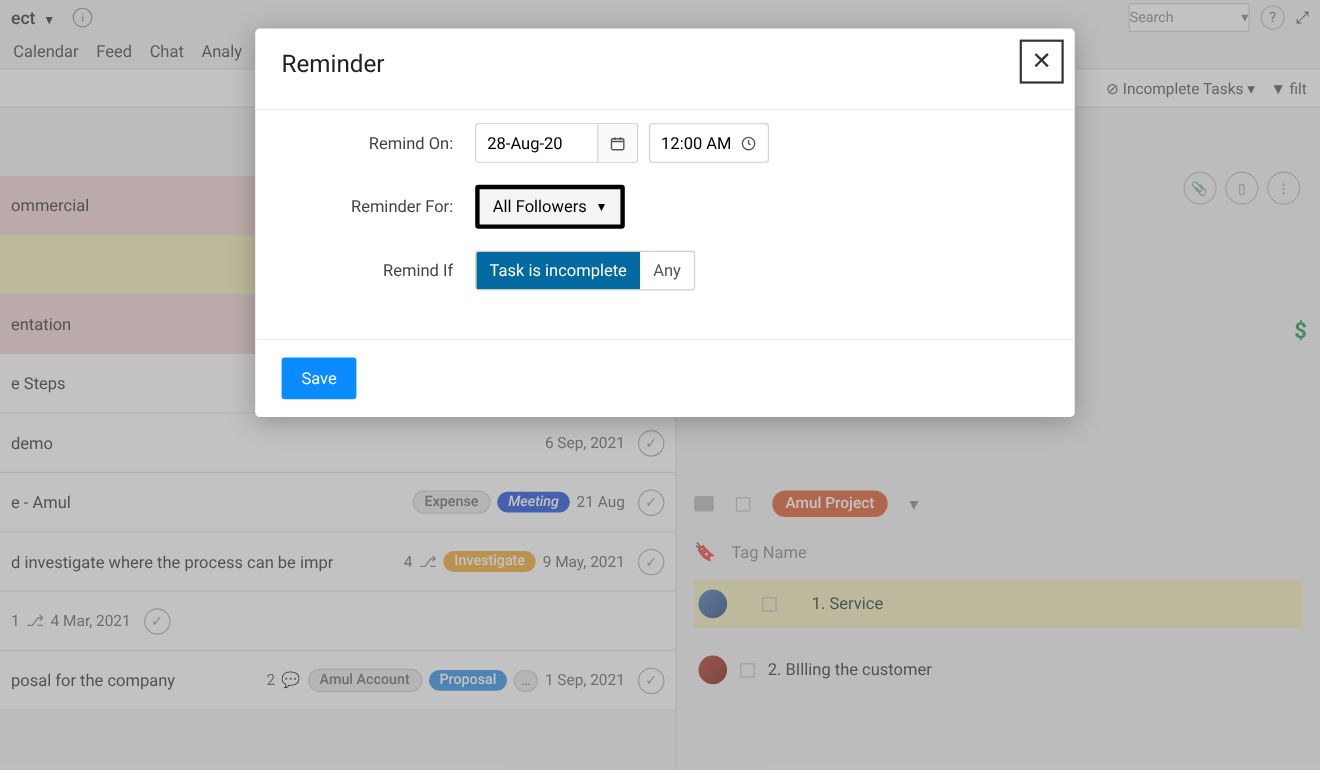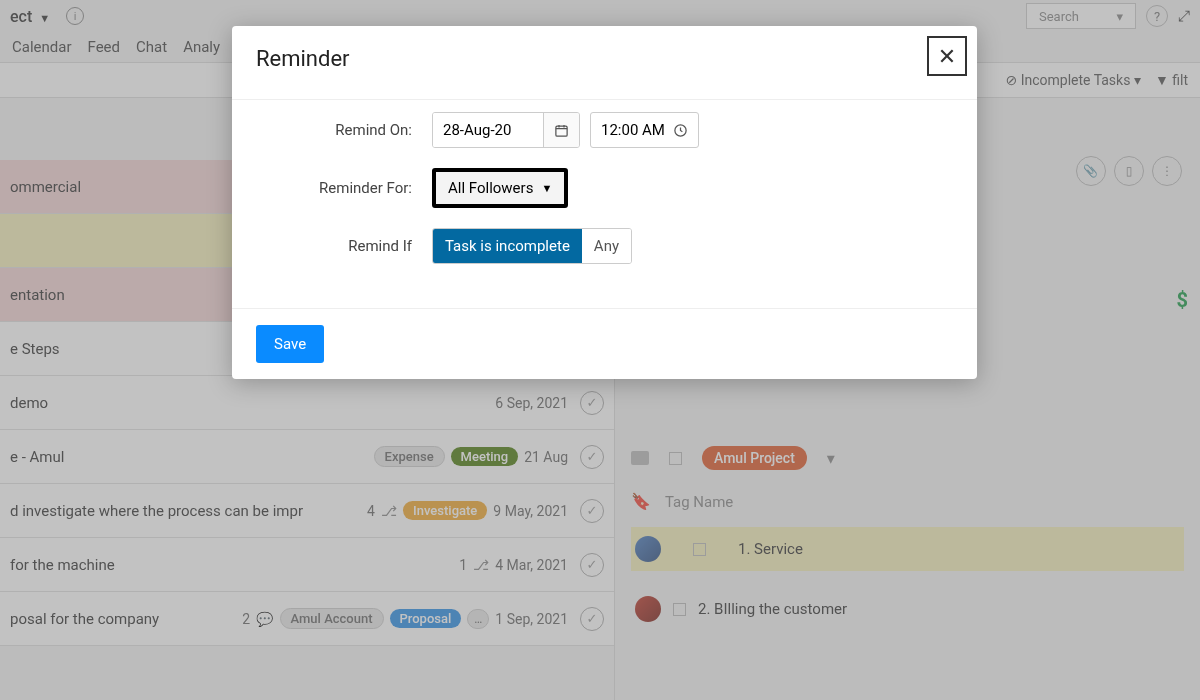--- a/index.html
+++ b/index.html
@@ -5,39 +5,39 @@
 * { box-sizing: border-box; margin: 0; padding: 0; font-family: -apple-system, BlinkMacSystemFont, "Segoe UI", Roboto, sans-serif; }
 body { width: 1200px; height: 700px; overflow: hidden; background: #f5f5f5; position: relative; }
 
 
 .app { width: 100%; height: 100%; position: relative; }
 .topbar { height: 32px; display: flex; align-items: center; padding: 0 10px; gap: 12px; font-size: 15px; color: #333; position: relative; }
 .topbar .title { font-size: 16px; font-weight: 500; }
 .topbar .caret { font-size: 11px; margin-left: 3px; }
 .topbar .info-circle { width: 18px; height: 18px; border: 1.5px solid #888; border-radius: 50%; display: flex; align-items: center; justify-content: center; font-size: 11px; color: #888; margin-left: 4px; }
 .topbar-right { position: absolute; right: 10px; top: 3px; display: flex; align-items: center; gap: 10px; }
-.search-box { width: 110px; height: 26px; border: 1px solid #ccc; background: #fff; display: flex; align-items: center; justify-content: space-between; padding: 0 12px; font-size: 13px; color: #888; }
+.search-box { width: 110px; height: 26px; border: 1px solid #ccc; background: #fff; display: flex; align-items: center; justify-content: space-between; padding: 0 0; font-size: 13px; color: #888; }
 .help-circle { width: 22px; height: 22px; border: 1px solid #bbb; border-radius: 50%; display: flex; align-items: center; justify-content: center; font-size: 13px; color: #777; }
 .expand-icon { font-size: 15px; color: #444; }
 
 .menubar { height: 30px; display: flex; align-items: center; gap: 16px; padding: 0 12px; font-size: 15px; color: #444; }
 
 .filterbar { height: 36px; border-top: 1px solid #ddd; border-bottom: 1px solid #ddd; background: #fff; display: flex; align-items: center; justify-content: flex-end; padding: 0 12px; gap: 14px; font-size: 14px; color: #555; }
 .circle-btn { width: 24px; height: 24px; border: 1px solid #bbb; border-radius: 50%; display: flex; align-items: center; justify-content: center; font-size: 12px; color: #888; }
 
 .content { display: flex; height: calc(100% - 98px); }
 .left-pane { width: 615px; border-right: 1px solid #ddd; overflow: hidden; }
 .task-row { height: 54px; border-bottom: 1px solid #e0e0e0; display: flex; align-items: center; padding: 0 10px; font-size: 15px; color: #333; position: relative; background: #fff; }
 .task-row.red { background: #f3d4d4; }
 .task-row.yellow { background: #f5eebb; }
 .task-row .text { flex: 1; white-space: nowrap; overflow: hidden; }
 .task-row .meta { display: flex; align-items: center; gap: 6px; font-size: 14px; color: #666; }
 .pill { padding: 2px 10px; border-radius: 11px; font-size: 13px; font-weight: 500; }
 .pill-grey { background: #e8e8e8; color: #666; border: 1px solid #ccc; }
-.pill-green { background: #4d7c0f; color: #fff; }
+.pill-green { background: #1d4ed8; color: #fff; font-style: italic; }
 .pill-orange { background: #f0a830; color: #fff; }
 .pill-blue { background: #2b8ee6; color: #fff; }
 .pill-dots { background: #e8e8e8; color: #666; border: 1px solid #ccc; padding: 2px 6px; border-radius: 10px; font-size: 12px; }
 .check-circle { width: 24px; height: 24px; border: 1.5px solid #aaa; border-radius: 50%; display: flex; align-items: center; justify-content: center; color: #999; font-size: 13px; margin-left: 6px; }
 .small-icon { color: #888; font-size: 14px; }
 .count { color: #666; font-size: 14px; }
 
 .right-pane { flex: 1; padding: 10px 16px; position: relative; }
 .right-actions { position: absolute; top: 58px; right: 18px; display: flex; gap: 8px; }
 .right-actions .circle-btn { width: 30px; height: 30px; }
@@ -146,21 +146,20 @@
           <span class="text">d investigate where the process can be impr</span>
           <span class="meta">
             <span class="count">4</span>
             <span class="small-icon">⎇</span>
             <span class="pill pill-orange">Investigate</span>
             <span>9 May, 2021</span>
             <span class="check-circle">✓</span>
           </span>
         </div>
       <div class="task-row">
-          <span class="text">for the machine</span>
           <span class="meta">
             <span class="count">1</span>
             <span class="small-icon">⎇</span>
             <span>4 Mar, 2021</span>
             <span class="check-circle">✓</span>
           </span>
         </div>
       <div class="task-row">
           <span class="text">posal for the company</span>
           <span class="meta">

